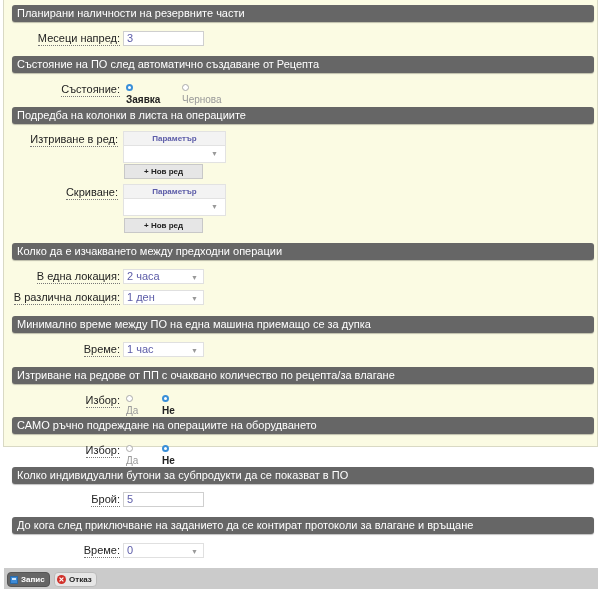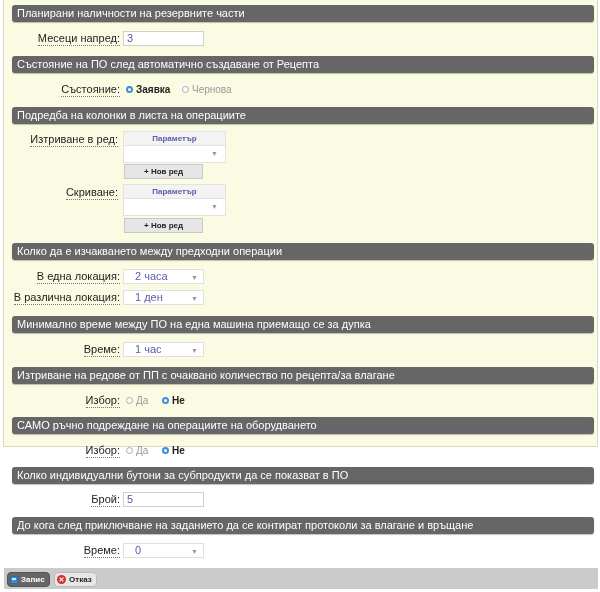--- a/index.html
+++ b/index.html
@@ -2,23 +2,23 @@
 <html><head>
 <meta charset="utf-8">
 <style>
   html, body { margin:0; padding:0; background:#ffffff; }
   body { width:600px; height:592px; overflow:hidden; font-family:"Liberation Sans", sans-serif; font-size:11px; color:#222; }
   .frame { position:absolute; left:3px; top:0; width:595px; height:447px; background:#fbfbe3; border:1px solid #d9d9c4; border-top:none; box-sizing:border-box; }
   .section-header { position:absolute; left:8px; width:582px; height:17px; background:#666666; color:#ffffff; border-radius:3px; font-size:11px; line-height:17px; padding-left:5px; box-sizing:border-box; box-shadow:0 1px 1px rgba(0,0,0,0.25); white-space:nowrap; overflow:hidden; }
   .row { position:absolute; left:0; width:595px; height:20px; }
   .lbl { position:absolute; right:479px; text-align:center; font-size:11px; color:#222; border-bottom:1px dotted #777; line-height:13px; white-space:nowrap; }
   .input { position:absolute; left:119px; width:81px; height:15px; background:#fff; border:1px solid #cfcfcf; box-sizing:border-box; color:#5c5ca8; font-size:11px; line-height:13px; padding-left:3px; }
-  .select { position:absolute; left:119px; width:81px; height:15px; background:#fff; border:1px solid #e0e0e0; box-sizing:border-box; color:#5c5ca8; font-size:11px; line-height:13px; padding-left:11px; }
+  .select { position:absolute; left:119px; width:81px; height:15px; background:#fff; border:1px solid #e0e0e0; box-sizing:border-box; color:#5c5ca8; font-size:11px; line-height:13px; padding-left:3px; }
   .select .arrow { position:absolute; right:5px; top:1px; font-size:7px; color:#999; }
-  .radio { position:absolute; display:flex; align-items:center; gap:3px; font-size:10px; }
+  .radio { position:absolute; display:flex; gap:3px; font-size:10px;flex-direction:column; }
   .radio .dot { width:7px; height:7px; border-radius:50%; border:1px solid #aaa; box-sizing:border-box; background:#fff; }
   .radio.on .dot { border:2px solid #3a8fd8; background:#fff; box-shadow:inset 0 0 0 1px #fff; }
   .radio.on .dot::after { content:""; }
   .radio.on .txt { font-weight:bold; color:#222; }
   .radio.off .txt { color:#999; }
   .tbl { position:absolute; left:119px; width:103px; border:1px solid #e2e2e2; box-sizing:border-box; background:#fff; }
   .tbl .th { height:13px; background:#f3f3f3; border-bottom:1px solid #e2e2e2; color:#5c5ca8; font-size:8px; font-weight:bold; text-align:center; line-height:13px; }
   .tbl .td { height:16px; position:relative; }
   .tbl .td .arrow { position:absolute; right:7px; top:4px; font-size:7px; color:#999; }
   .btn-small { position:absolute; left:120px; height:13px; padding:0 19px; background:#e6e6e6; border:1px solid #c8c8c8; border-radius:0; font-size:8px; font-weight:bold; line-height:13px; color:#222; }

